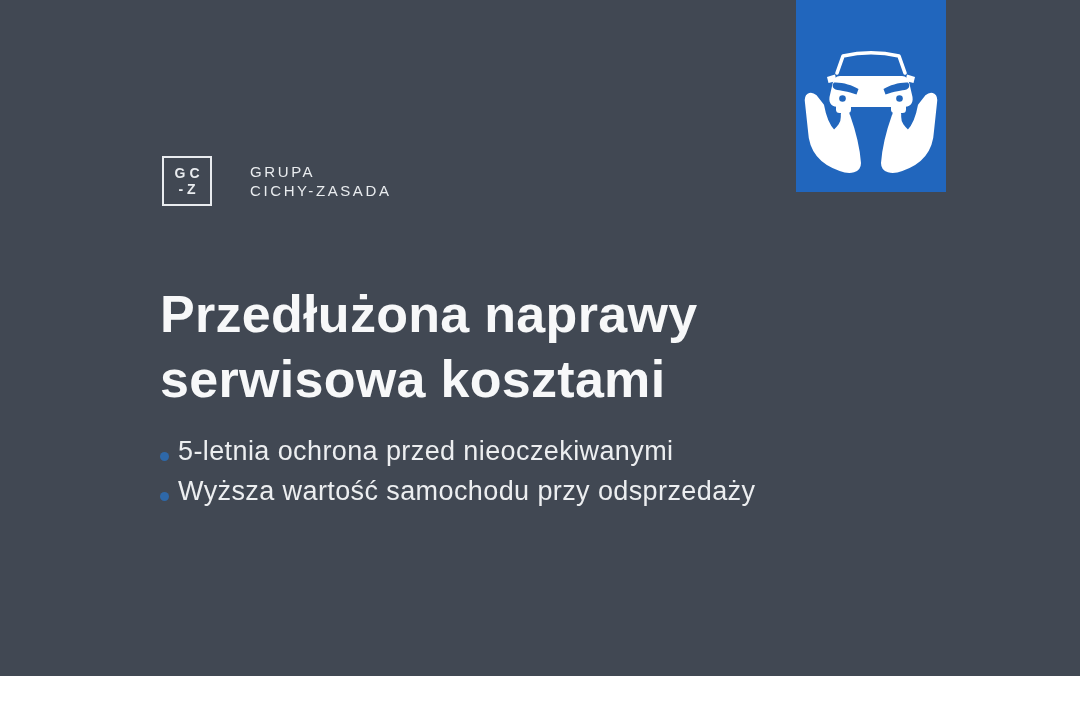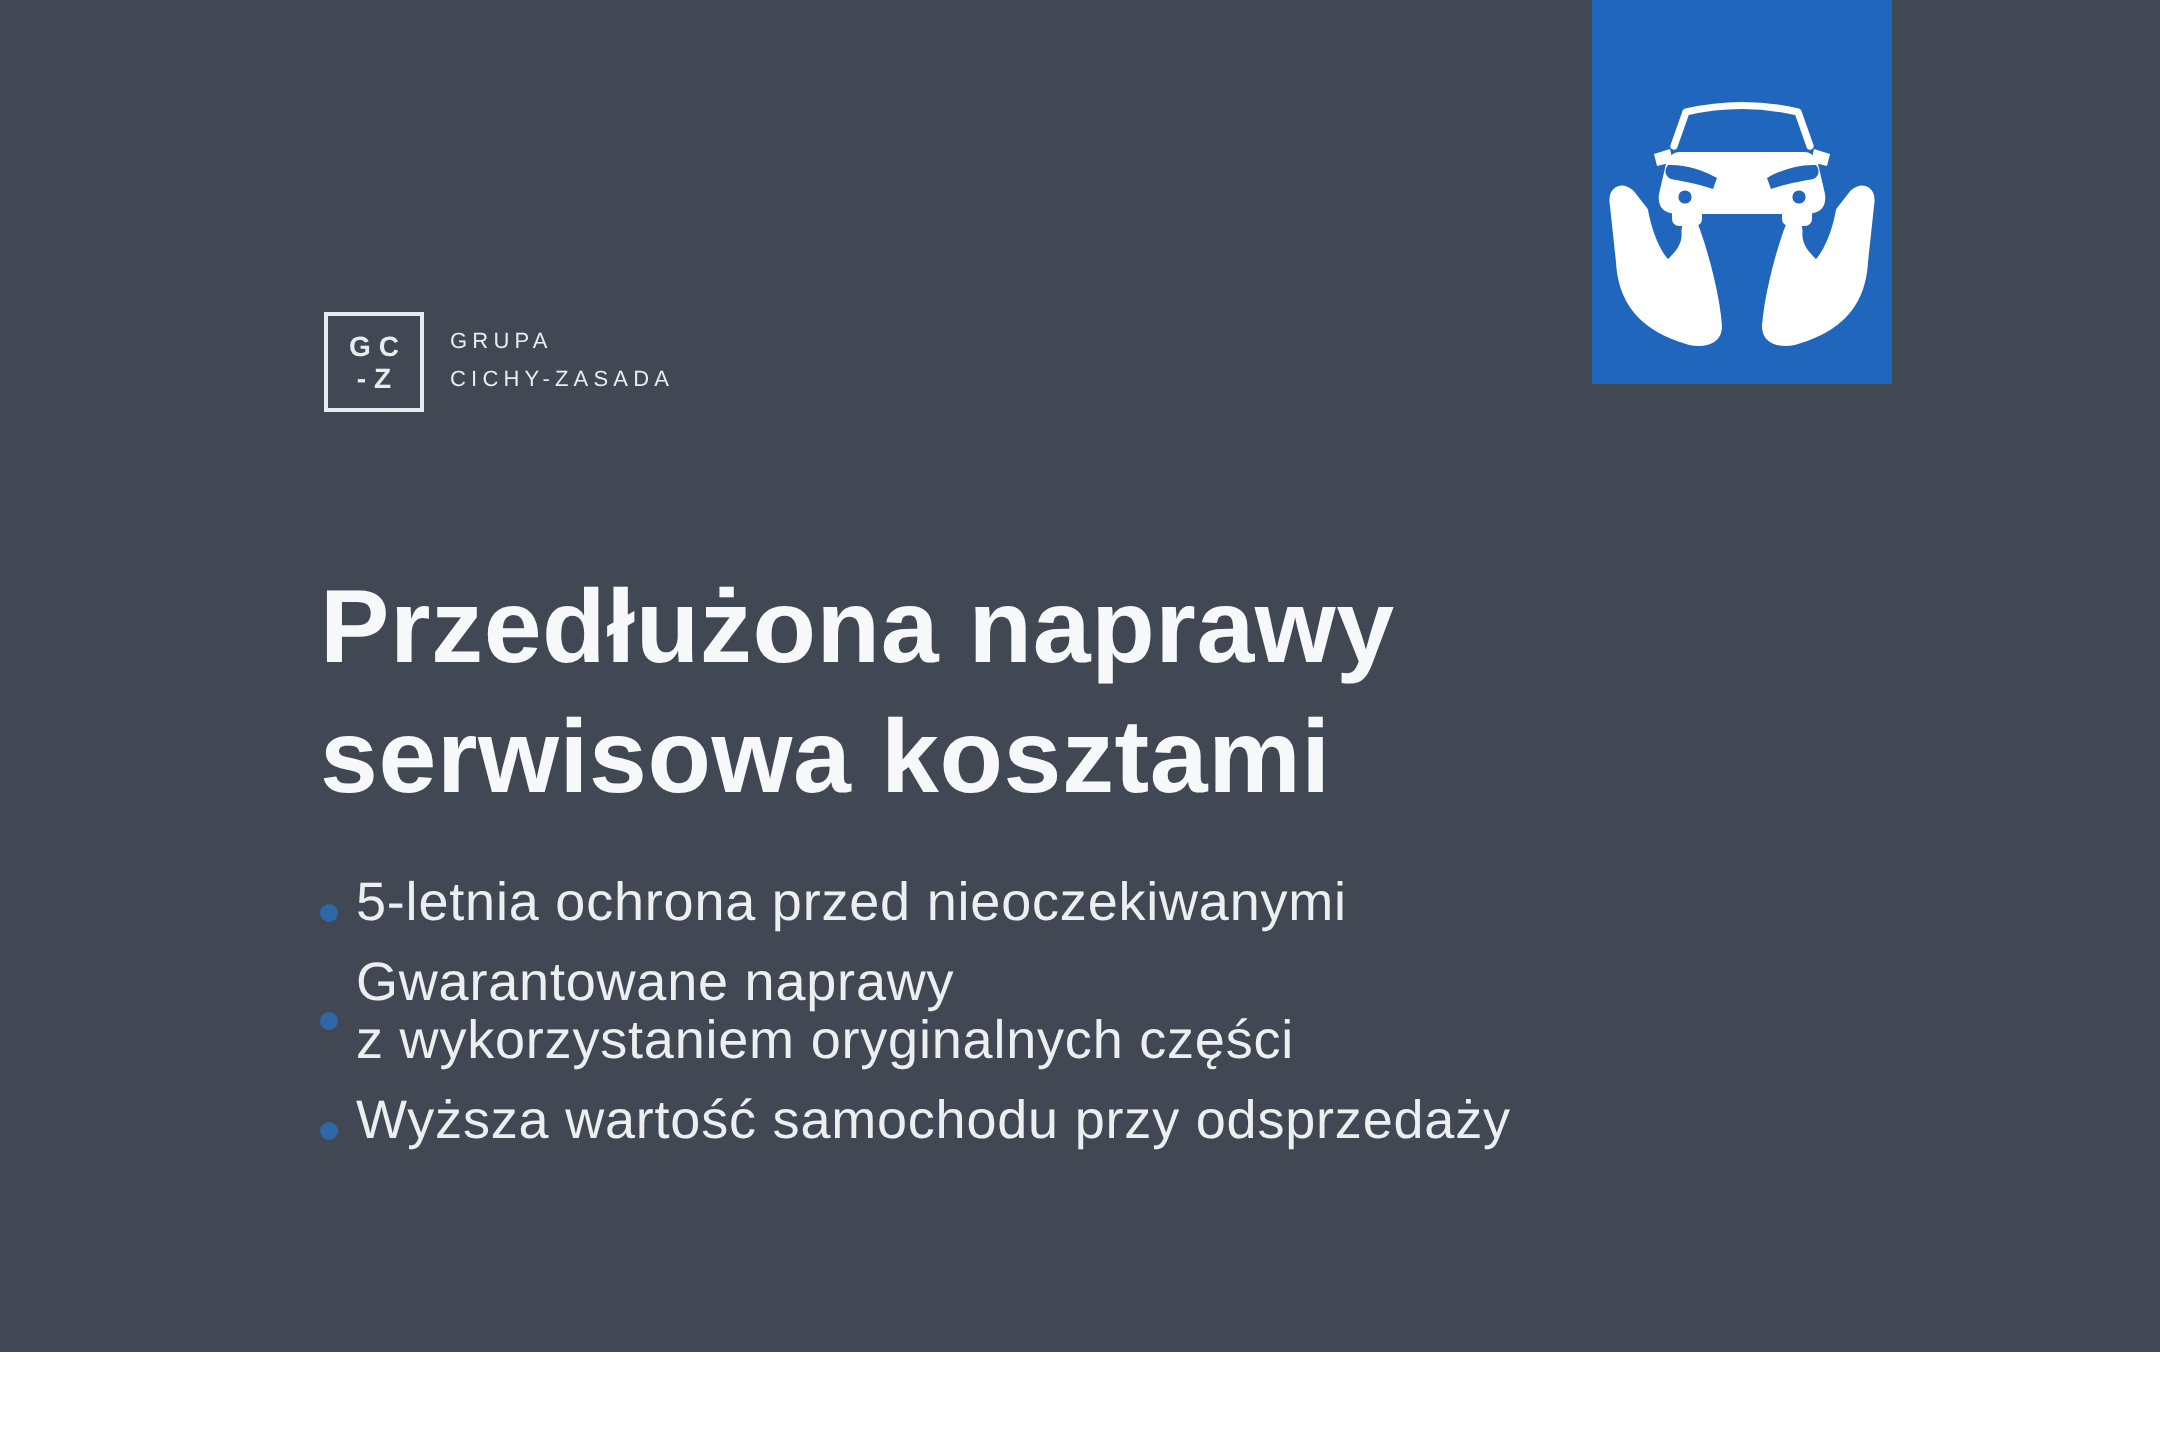--- a/index.html
+++ b/index.html
@@ -34,25 +34,26 @@
     flex-direction: column;
     justify-content: center;
     align-items: center;
     font-size: 14px;
     font-weight: 700;
     letter-spacing: 4px;
     line-height: 16px;
     text-indent: 4px;
   }
   .brand-name {
-    font-size: 11px;
+    font-size: 15px;
     font-weight: 400;
     letter-spacing: 2.6px;
     line-height: 19px;
     white-space: nowrap;
+    margin-left: 25px;
   }
 
   
   .hero-panel {
     position: absolute;
     left: 796px;
     top: 0;
     width: 150px;
     height: 192px;
     background: #2166BD;
@@ -176,27 +177,20 @@
   <ul class="bullets">
     <li class="bullet-item">
       <span class="bullet-dot"></span>
       <span class="bullet-text">
         <span>5-letnia ochrona przed nieoczekiwanymi</span><br>
       </span>
     </li>
     <li class="bullet-item">
       <span class="bullet-dot"></span>
       <span class="bullet-text">
-        <span>Gwarantowane naprawy</span><br>
-        <span>z wykorzystaniem oryginalnych części</span>
-      </span>
-    </li>
-    <li class="bullet-item">
-      <span class="bullet-dot"></span>
-      <span class="bullet-text">
         <span>Wyższa wartość samochodu przy odsprzedaży</span>
       </span>
     </li>
   </ul>
 
   <div class="footer-logo">OTOMOTO</div>
 
 </div>
 
 </body></html>

